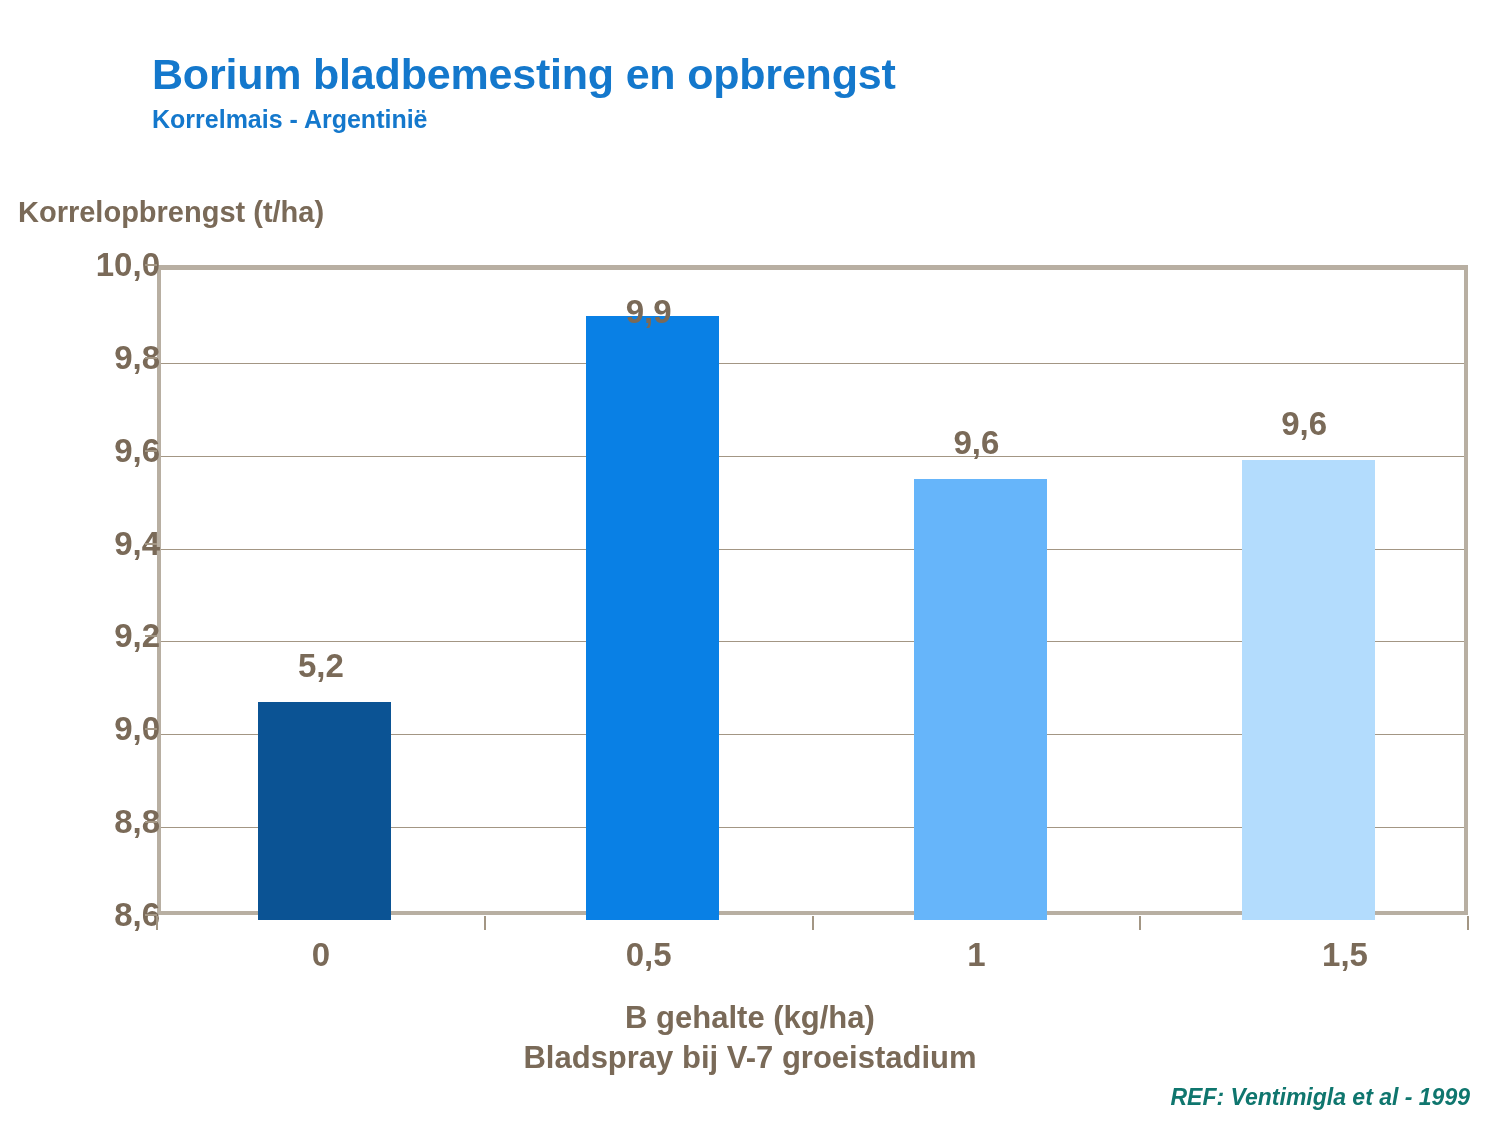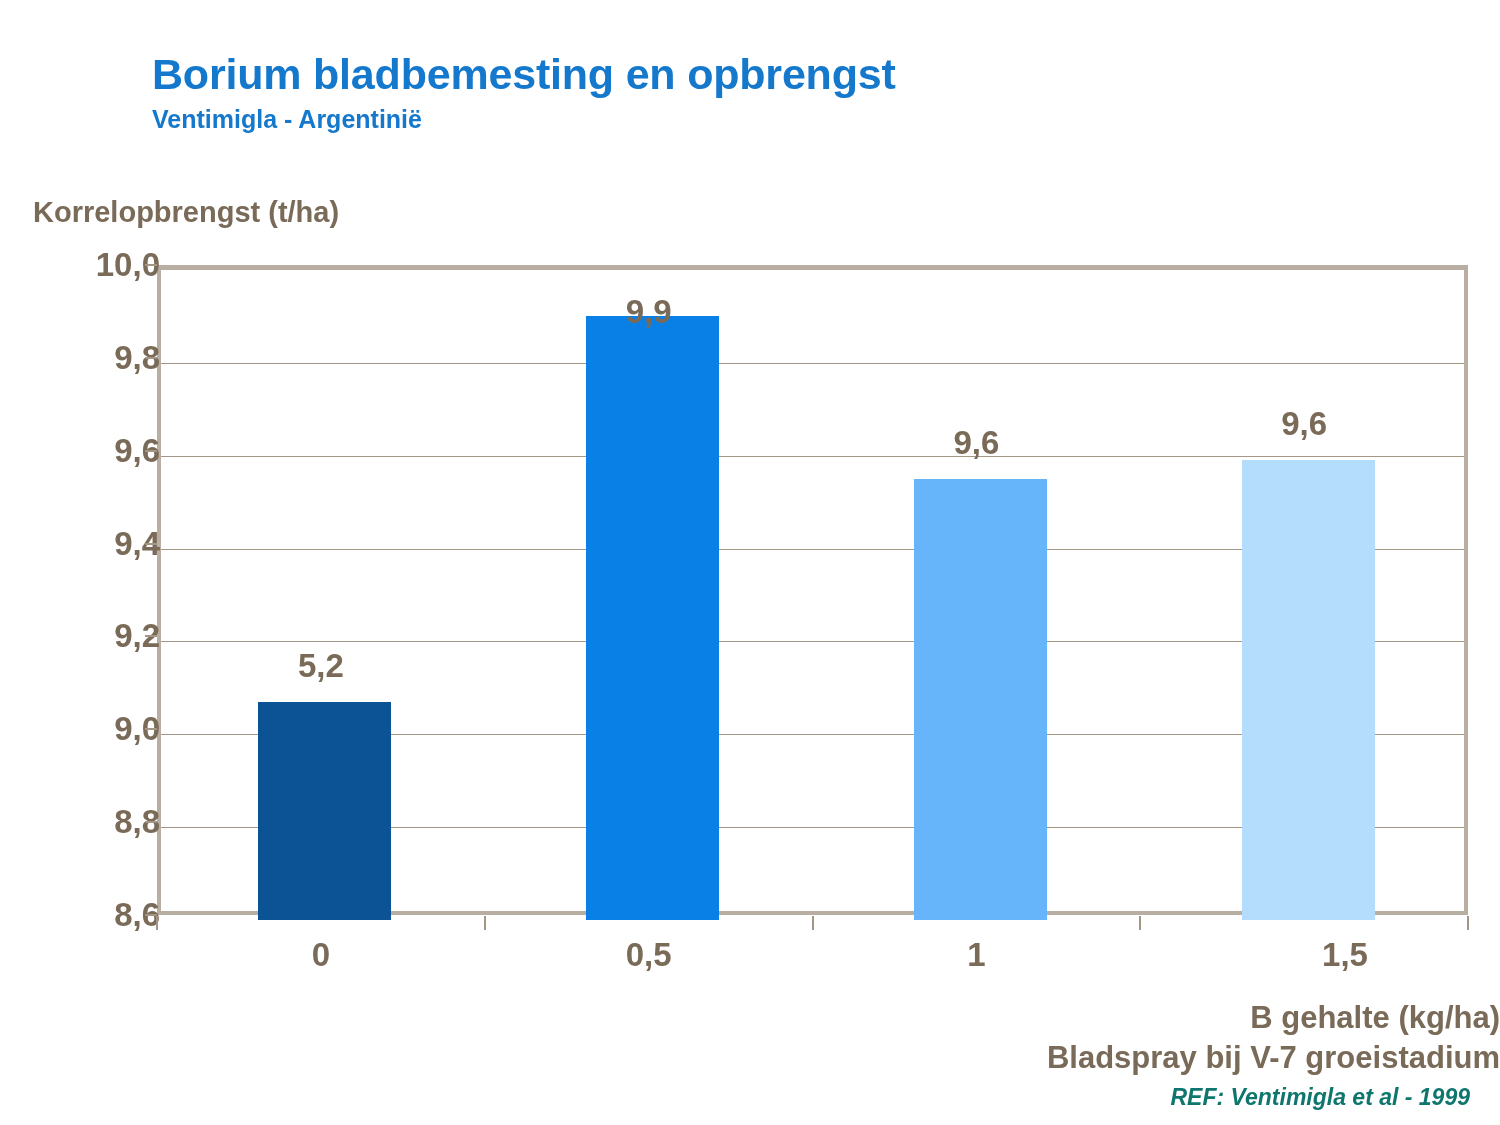--- a/index.html
+++ b/index.html
@@ -34,21 +34,21 @@
     font-size: 25px;
     font-weight: bold;
     color: #1478CC;
     margin-top: 8px;
     white-space: nowrap;
   }
 
   
   #y-axis-caption {
     position: absolute;
-    left: 33px;
+    left: 18px;
     top: 196px;
     font-size: 29px;
     font-weight: bold;
     color: #7A6A58;
     white-space: nowrap;
   }
 
   
   #plot-frame {
     position: absolute;
@@ -138,41 +138,40 @@
     right: 0;
     top: 998px;
     text-align: center;
   }
   .x-axis-caption {
     font-size: 31px;
     font-weight: bold;
     color: #7A6A58;
     line-height: 1.28;
     white-space: nowrap;
-    text-align: right;
   }
 
   
   #reference-note {
     position: absolute;
     right: 30px;
     top: 1084px;
     font-size: 23px;
     font-weight: bold;
     font-style: italic;
     color: #0f766e;
     white-space: nowrap;
   }
 </style>
 </head>
 <body>
 
 <div id="title-block">
   <div id="chart-title">Borium bladbemesting en opbrengst</div>
-  <div id="chart-subtitle">Ventimigla  - Argentinië</div>
+  <div id="chart-subtitle">Korrelmais  - Argentinië</div>
 </div>
 
 <div id="y-axis-caption">Korrelopbrengst (t/ha)</div>
 
 <div id="plot-frame">
   <div id="plot-inner">
       <div class="gridline" style="top: 557.143px;"></div>
       <div class="gridline" style="top: 464.286px;"></div>
       <div class="gridline" style="top: 371.429px;"></div>
       <div class="gridline" style="top: 278.571px;"></div>

